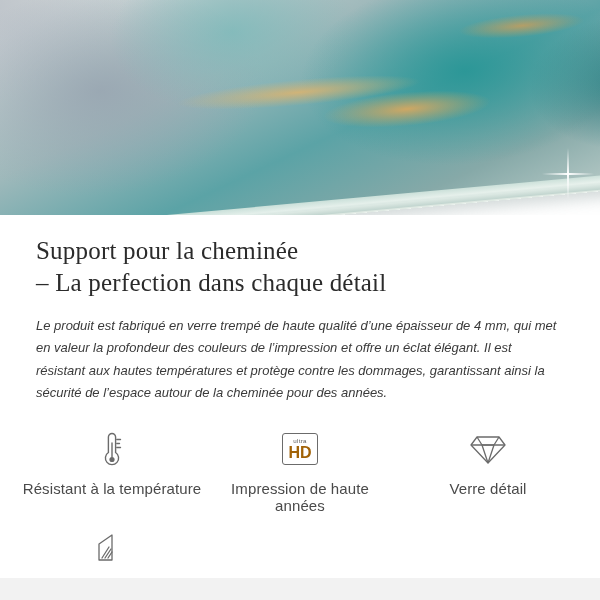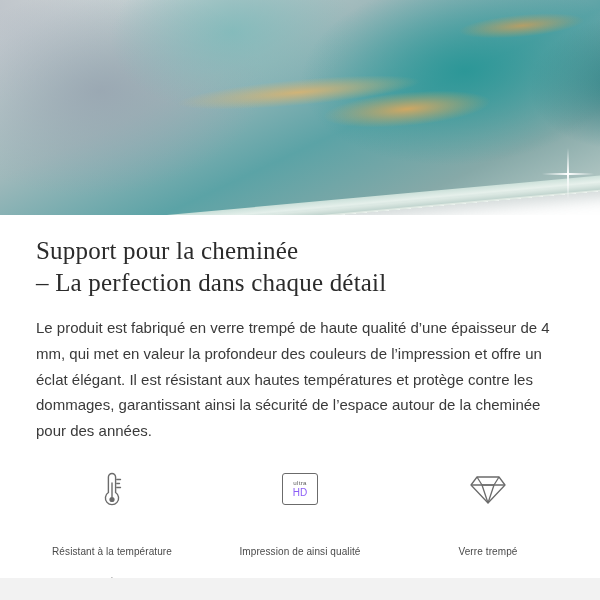--- a/index.html
+++ b/index.html
@@ -107,25 +107,26 @@
     font-family: "Liberation Serif", serif;
     font-size: 25px;
     line-height: 1.28;
     color: #2b2b2b;
     font-weight: 400;
     margin: 0 0 16px 0;
     letter-spacing: 0.2px;
   }
   .headline .line2 { display: block; }
   .body-text {
-    font-size: 15px;
+    font-size: 13px;
     line-height: 1.72;
     color: #3a3a3a;
     margin: 0;
     max-width: 528px;
+    font-style: italic;
   }
 
   
   .features {
     margin-top: 22px;
     padding: 0 18px;
     display: grid;
     grid-template-columns: repeat(3, 1fr);
     grid-row-gap: 12px;
   }
@@ -137,38 +138,37 @@
     text-align: center;
   }
   .feature-icon {
     height: 46px;
     display: flex;
     align-items: center;
     justify-content: center;
     margin-bottom: 8px;
   }
   .feature-label {
-    font-size: 10px;
+    font-size: 15px;
     color: #4a4a4a;
     letter-spacing: 0.1px;
-    margin-top: 26px;
   }
   .ultrahd {
     width: 34px;
     height: 30px;
     border: 1.4px solid #6b6b6b;
     border-radius: 3px;
     display: flex;
     flex-direction: column;
     align-items: center;
     justify-content: center;
     line-height: 1;
   }
   .ultrahd .u { font-size: 6.2px; color: #5a5a5a; letter-spacing: .3px; }
-  .ultrahd .hd { font-size: 10px; font-weight: normal; color: #8b5cf6; margin-top: 1px; }
+  .ultrahd .hd { font-size: 16px; font-weight: bold; color: #a16207; margin-top: 1px; }
 
   
   .bottom-bar {
     position: absolute;
     left: 0;
     bottom: 0;
     width: 600px;
     height: 22px;
     background: #f2f2f2;
   }
@@ -210,35 +210,35 @@
       <div class="feature-label">Résistant à la température</div>
     </div>
 
     <div class="feature">
       <div class="feature-icon">
         <div class="ultrahd">
           <span class="u">ultra</span>
           <span class="hd">HD</span>
         </div>
       </div>
-      <div class="feature-label">Impression de ainsi qualité</div>
+      <div class="feature-label">Impression de haute années</div>
     </div>
 
 
     <div class="feature">
       <div class="feature-icon">
         <svg width="38" height="34" viewBox="0 0 38 34" fill="none" stroke="#6b6b6b" stroke-width="1.3" stroke-linejoin="round">
           <path d="M8 5 H30 L36 13 L19 31 L2 13 z"></path>
           <path d="M2 13 H36"></path>
           <path d="M8 5 L13 13 L19 31"></path>
           <path d="M30 5 L25 13 L19 31"></path>
           <path d="M13 13 H25"></path>
         </svg>
       </div>
-      <div class="feature-label">Verre trempé</div>
+      <div class="feature-label">Verre détail</div>
     </div>
 
     <div class="feature">
       <div class="feature-icon">
         <svg width="34" height="32" viewBox="0 0 34 32" fill="none" stroke="#6b6b6b" stroke-width="1.3" stroke-linecap="round" stroke-linejoin="round">
           <path d="M4 27 V11 L17 2 V27 z" stroke="#6b6b6b"></path>
           <line x1="7" y1="25" x2="14" y2="14"></line>
           <line x1="10" y1="25" x2="16" y2="16"></line>
           <line x1="13" y1="25" x2="17" y2="19"></line>
         </svg>

